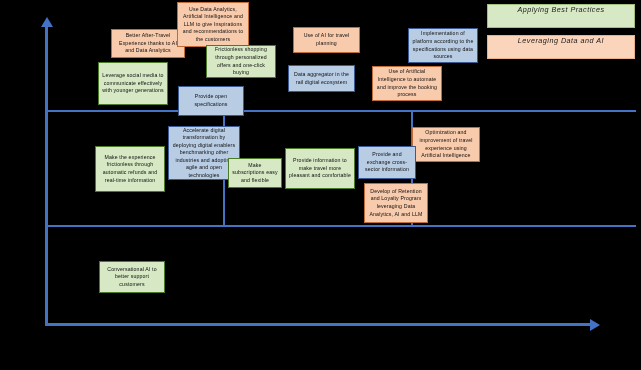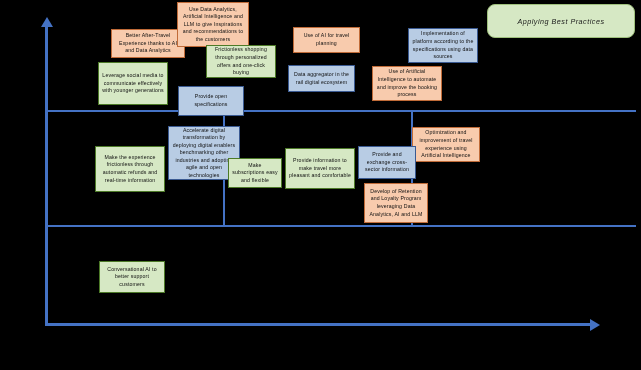--- a/index.html
+++ b/index.html
@@ -80,24 +80,23 @@
     position: absolute;
     left: 487px;
     top: 4px;
     width: 148px;
     display: flex;
     flex-direction: column;
     gap: 7px;
   }
   .legend-item {
     box-sizing: border-box;
-    height: 34px;
-    border-radius: 8px;
+    height: 24px;
+    border-radius: 0;
     display: flex;
-    align-items: center;
     justify-content: center;
     font-size: 7.2px;
     font-style: italic;
     letter-spacing: 0.5px;
     color: #1a1a1a;
     border-width: 1px;
     border-style: solid;
   }
   .legend-item.green { background: #d6e8c4; border-color: #9ec07c; }
   .legend-item.peach { background: #fbd5bb; border-color: #e8b08a; }
@@ -171,15 +170,18 @@
       </div>
       <div class="note green" style="left: 99px; top: 261px; width: 66px; height: 32px;">
         <span>Conversational AI to better support customers</span>
       </div>
     </div>
 
   <div id="legend">
       <div class="legend-item green">
         <span>Applying Best Practices</span>
       </div>
+      <div class="legend-item peach">
+        <span>Leveraging Data and AI</span>
+      </div>
     </div>
 
 </div>
 
 </body></html>

